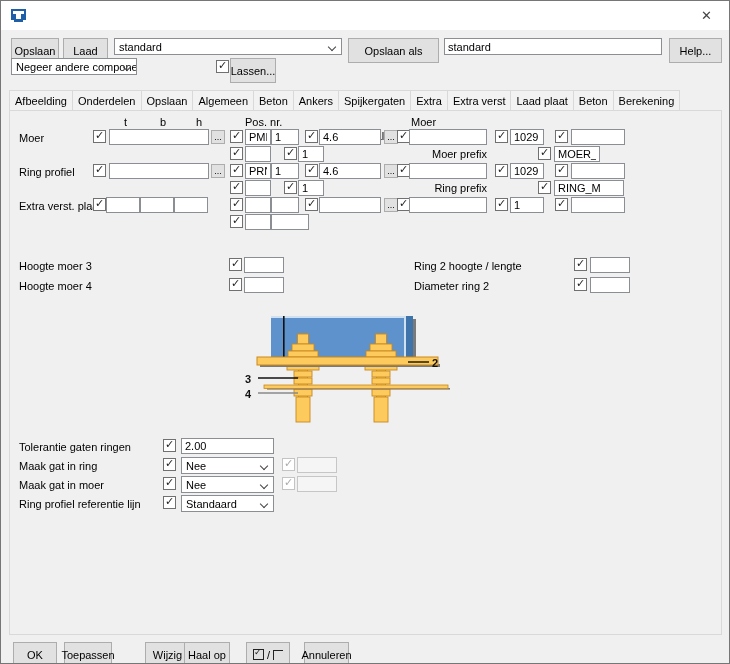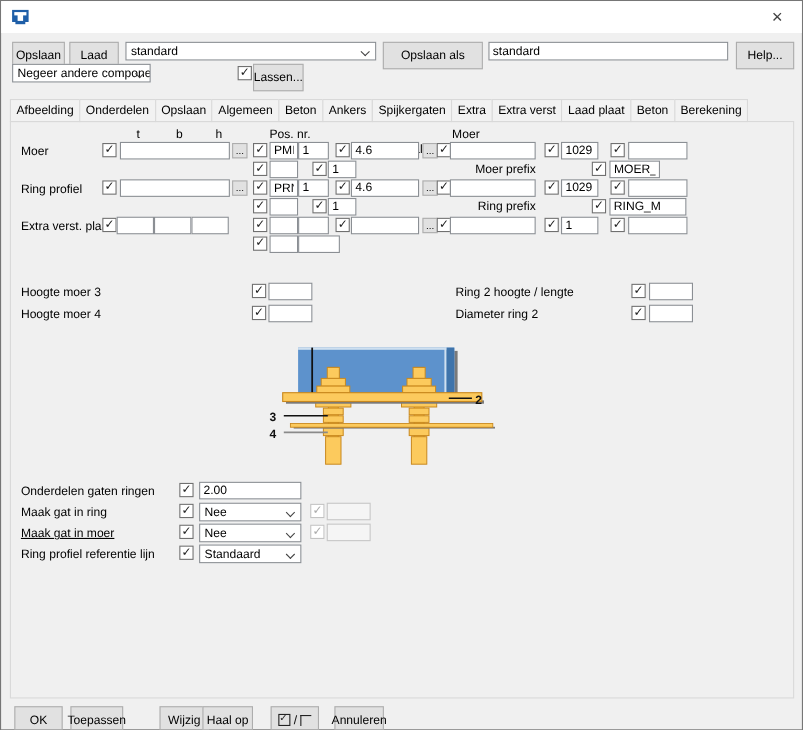--- a/index.html
+++ b/index.html
@@ -237,34 +237,34 @@
     <rect x="263" y="384" width="184" height="3.4" fill="var(--bolt_fill,#fcca5d)" stroke="var(--bolt_stroke,#c9881d)" stroke-width="0.8"></rect>
 
     <line x1="407" y1="361" x2="428" y2="361" stroke="#111" stroke-width="1.4"></line>
     <text x="431" y="366" class="diagram-text">2</text>
     <line x1="257" y1="377" x2="297" y2="377" stroke="#111" stroke-width="1.4"></line>
     <text x="244" y="382" class="diagram-text">3</text>
     <line x1="257" y1="392" x2="297" y2="392" stroke="#8a8a8a" stroke-width="1.6"></line>
     <text x="244" y="397" class="diagram-text">4</text>
   </svg>
 
-  <span class="lbl" style="left:18px;top:440px;">Onderdelen gaten ringen</span>
+  <span class="lbl" style="left:18px;top:440px;">Tolerantie gaten ringen</span>
   <span class="cb checked" style="left:162px;top:438px;"></span>
   <input class="field" style="left: 180px; top: 437px; width: 93px;" value="2.00">
 
   <span class="lbl" style="left:18px;top:459px;">Maak gat in ring</span>
   <span class="cb checked" style="left:162px;top:457px;"></span>
   <div class="combo" style="left:180px;top:456px;width:93px;">
     <span>Nee</span>
     <span class="chev"></span>
   </div>
   <span class="cb checked disabled" style="left:281px;top:457px;"></span>
   <input class="field disabled" style="left: 296px; top: 456px; width: 40px;">
 
-  <span class="lbl" style="left:18px;top:478px;text-decoration:underline;">Maak gat in moer</span>
+  <span class="lbl" style="left:18px;top:478px;">Maak gat in moer</span>
   <span class="cb checked" style="left:162px;top:476px;"></span>
   <div class="combo" style="left:180px;top:475px;width:93px;">
     <span>Nee</span>
     <span class="chev"></span>
   </div>
   <span class="cb checked disabled" style="left:281px;top:476px;"></span>
   <input class="field disabled" style="left: 296px; top: 475px; width: 40px;">
 
   <span class="lbl" style="left:18px;top:497px;">Ring profiel referentie lijn</span>
   <span class="cb checked" style="left:162px;top:495px;"></span>

